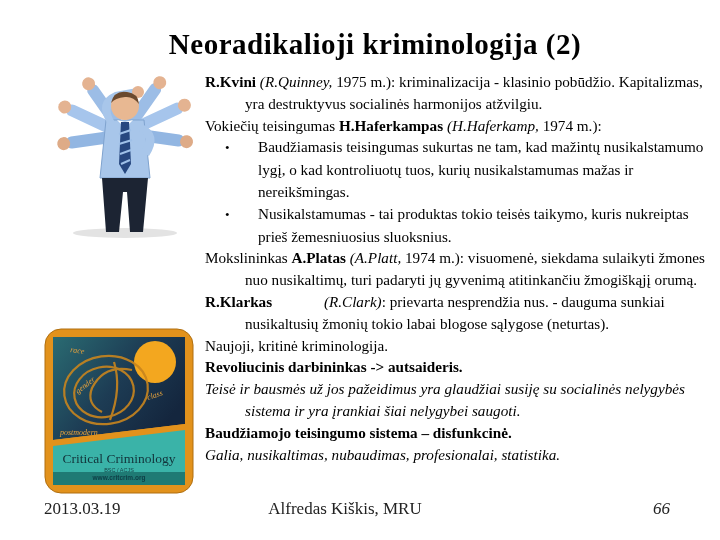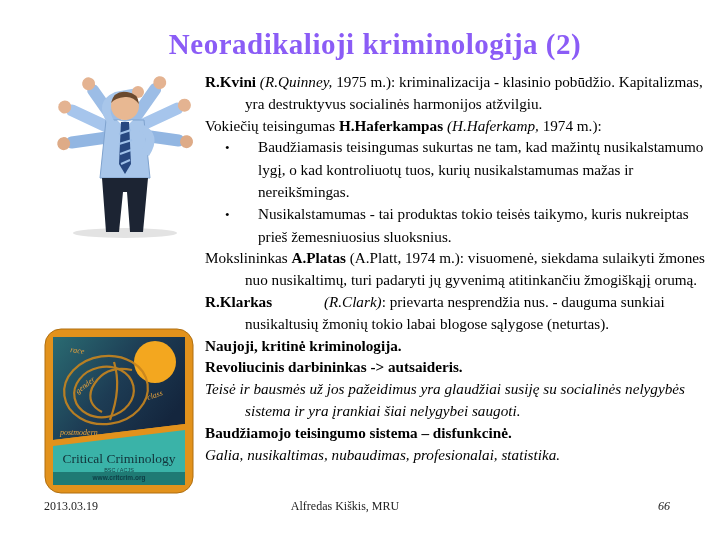--- a/index.html
+++ b/index.html
@@ -11,33 +11,33 @@
     position:absolute;top:28px;left:30px;width:690px;text-align:center;
     font-size:29px;font-weight:bold;letter-spacing:0.5px;
   }
   .slide-body{
     position:absolute;left:205px;top:71px;width:502px;
     font-size:15.2px;line-height:21.8px;
   }
   .para{padding-left:40px;text-indent:-40px;}
   .para.bullet{padding-left:53px;text-indent:-33px;}
   .bullet-glyph{display:inline-block;width:33px;text-indent:0;font-size:13px;vertical-align:baseline;}
-  .footer-item{position:absolute;font-size:12px;color:#222;}
+  .footer-item{position:absolute;font-size:17px;color:#222;}
   .footer-date{left:44px;top:499px;}
   .footer-author{left:0;top:499px;width:690px;text-align:center;}
   .footer-page{right:50px;top:499px;font-style:italic;}
   .photo-man{position:absolute;left:45px;top:72px;width:160px;height:168px;}
   .book-cover{position:absolute;left:44px;top:328px;width:150px;height:166px;}
 </style>
 </head>
 <body>
 
 <div class="slide">
 
-  <div class="slide-title" style="color: #8b5cf6;">Neoradikalioji kriminologija (2)</div>
+  <div class="slide-title" style="color: #000000;">Neoradikalioji kriminologija (2)</div>
 
   <div class="photo-man">
     <svg width="160" height="168" viewBox="0 0 160 168">
       <ellipse cx="80" cy="161" rx="52" ry="5" fill="#e3e3e3"></ellipse>
 
       <g>
         <g transform="rotate(-55 80 62)">
             <rect x="78" y="55" width="62" height="12" rx="6" fill="#9cbde6"></rect>
             <circle cx="142" cy="61" r="6.5" fill="#e4b391"></circle>
           </g>
@@ -123,23 +123,23 @@
       <text x="75" y="144" text-anchor="middle" font-family="'Liberation Sans',sans-serif" font-size="5.5" fill="#174247">BSC / ACJS</text>
       <text x="75" y="152" text-anchor="middle" font-family="'Liberation Sans',sans-serif" font-weight="bold" font-size="6.5" fill="#0e3d45">www.critcrim.org</text>
     </svg>
   </div>
 
   <div class="slide-body">
       <div class="para"><span style="font-weight: bold;">R.Kvini</span><span style="font-style: italic;"> (R.Quinney,</span><span> 1975 m.): kriminalizacija - klasinio pobūdžio. Kapitalizmas, yra destruktyvus socialinės harmonijos atžvilgiu.</span></div>
       <div class="para"><span>Vokiečių teisingumas </span><span style="font-weight: bold;">H.Haferkampas</span><span style="font-style: italic;"> (H.Haferkamp,</span><span> 1974 m.):</span></div>
       <div class="para bullet"><span class="bullet-glyph">•</span><span>Baudžiamasis teisingumas sukurtas ne tam, kad mažintų nusikalstamumo lygį, o kad kontroliuotų tuos, kurių nusikalstamumas mažas ir nereikšmingas.</span></div>
       <div class="para bullet"><span class="bullet-glyph">•</span><span>Nusikalstamumas - tai produktas tokio teisės taikymo, kuris nukreiptas prieš žemesniuosius sluoksnius.</span></div>
-      <div class="para"><span>Mokslininkas </span><span style="font-weight: bold;">A.Platas</span><span style=""> (A.Platt,</span><span> 1974 m.): visuomenė, siekdama sulaikyti žmones nuo nusikaltimų, turi padaryti jų gyvenimą atitinkančiu žmogiškąjį orumą.</span></div>
+      <div class="para"><span>Mokslininkas </span><span style="font-weight: bold;">A.Platas</span><span style="font-style: italic;"> (A.Platt,</span><span> 1974 m.): visuomenė, siekdama sulaikyti žmones nuo nusikaltimų, turi padaryti jų gyvenimą atitinkančiu žmogiškąjį orumą.</span></div>
       <div class="para"><span style="font-weight: bold;">R.Klarkas</span><span style="font-style: italic; margin-left: 48px;"> (R.Clark)</span><span>: prievarta nesprendžia nus. - dauguma sunkiai nusikaltusių žmonių tokio labai blogose sąlygose (neturtas).</span></div>
-      <div class="para"><span style="font-weight: bold; text-align: center;">Naujoji, kritinė kriminologija.</span></div>
+      <div class="para"><span style="font-weight: normal; text-align: center;">Naujoji, kritinė kriminologija.</span></div>
       <div class="para"><span style="font-weight: bold;">Revoliucinis darbininkas -&gt; autsaideris.</span></div>
       <div class="para"><span style="font-style: italic;">Teisė ir bausmės už jos pažeidimus yra glaudžiai susiję su socialinės nelygybės sistema ir yra įrankiai šiai nelygybei saugoti.</span></div>
       <div class="para"><span style="font-weight: bold; text-align: right;">Baudžiamojo teisingumo sistema – disfunkcinė.</span></div>
       <div class="para"><span style="font-style: italic;">Galia, nusikaltimas, nubaudimas, profesionalai, statistika.</span></div>
     </div>
 
   <div class="footer-item footer-date">2013.03.19</div>
   <div class="footer-item footer-author">Alfredas Kiškis, MRU</div>
   <div class="footer-item footer-page">66</div>
 

